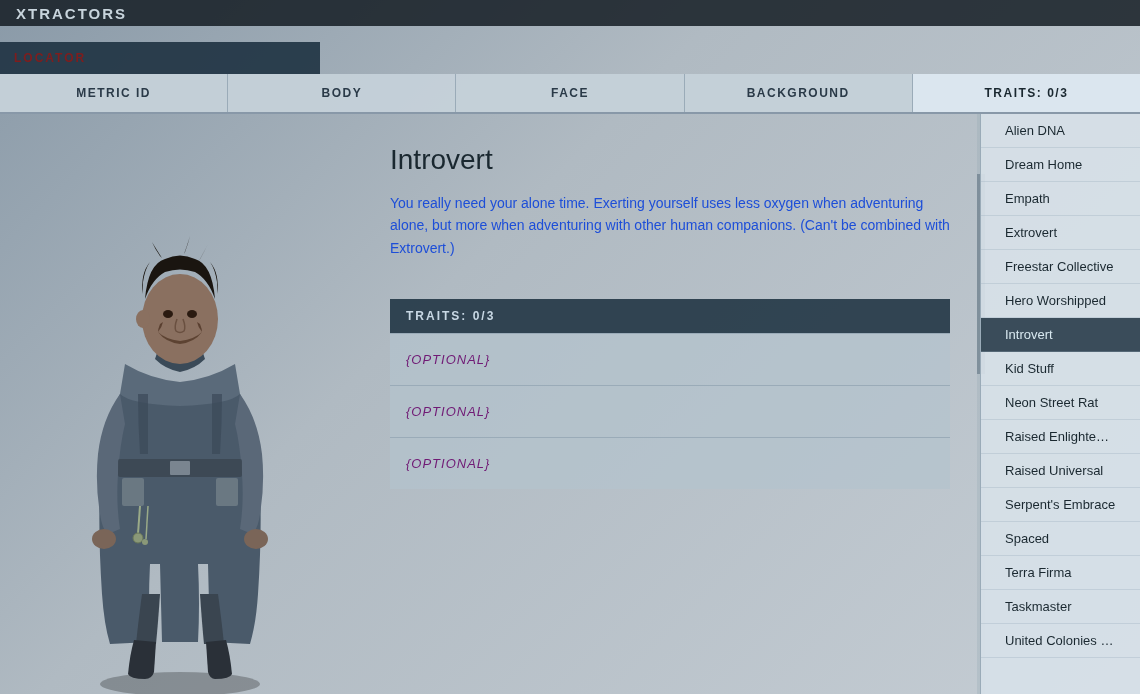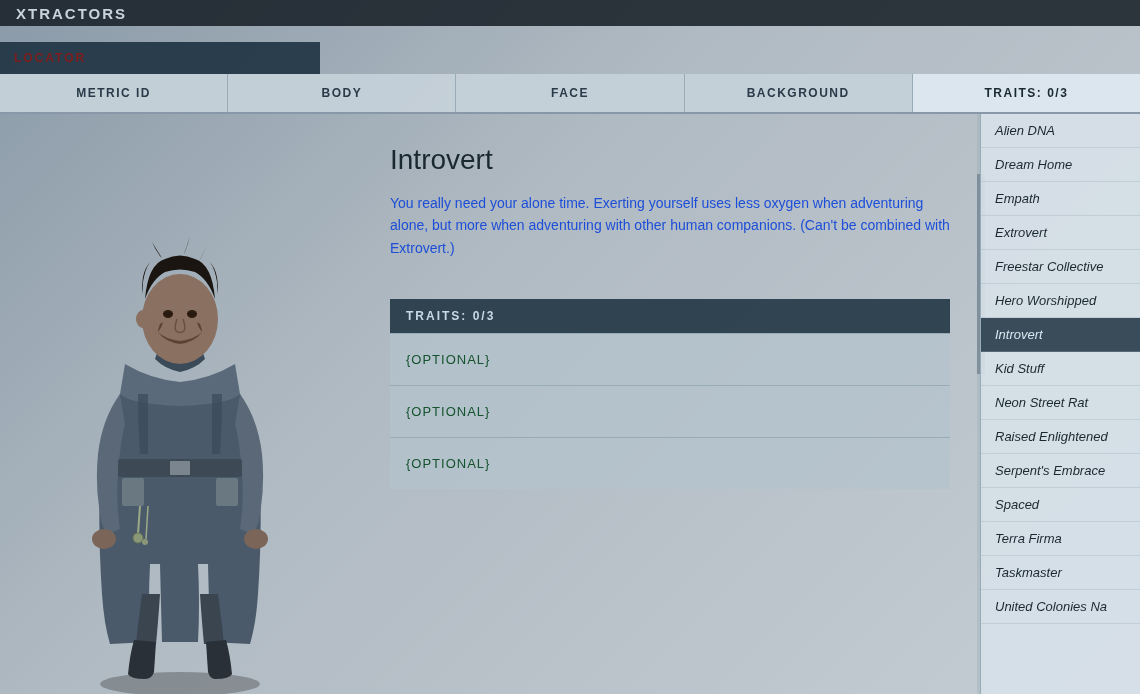--- a/index.html
+++ b/index.html
@@ -150,22 +150,23 @@
       font-weight: 700;
       letter-spacing: 2px;
       padding: 10px 16px;
       text-transform: uppercase;
     }
 
     .trait-slot {
       background: rgba(180, 195, 205, 0.7);
       border-top: 1px solid #9aabb8;
       padding: 18px 16px;
-      color: #14532d;
+      color: #701a75;
       font-size: 13px;
+      font-style: italic;
       letter-spacing: 1px;
       cursor: pointer;
     }
 
     
     .right-panel {
       position: absolute;
       top: 114px;
       right: 0;
       width: 160px;
@@ -180,29 +181,28 @@
       width: 6px;
     }
     .right-panel::-webkit-scrollbar-track {
       background: rgba(180, 195, 205, 0.5);
     }
     .right-panel::-webkit-scrollbar-thumb {
       background: #7a8e9a;
     }
 
     .trait-list-item {
-      padding: 9px 14px;
+      padding: 9px 24px;
       font-size: 13px;
       color: #1a2830;
       cursor: pointer;
       border-bottom: 1px solid rgba(150, 170, 185, 0.3);
       white-space: nowrap;
       overflow: hidden;
       text-overflow: ellipsis;
-      font-style: italic;
     }
 
     .trait-list-item.selected {
       background: rgba(30, 50, 65, 0.85);
       color: #d8e8f0;
     }
 
     
     .scrollbar-track {
       position: absolute;
@@ -353,18 +353,19 @@
 <div class="trait-list-item">Alien DNA</div>
     <div class="trait-list-item">Dream Home</div>
     <div class="trait-list-item">Empath</div>
     <div class="trait-list-item">Extrovert</div>
     <div class="trait-list-item">Freestar Collective</div>
     <div class="trait-list-item">Hero Worshipped</div>
     <div class="trait-list-item selected">Introvert</div>
     <div class="trait-list-item">Kid Stuff</div>
     <div class="trait-list-item">Neon Street Rat</div>
     <div class="trait-list-item">Raised Enlightened</div>
+    <div class="trait-list-item">Raised Universal</div>
     <div class="trait-list-item">Serpent's Embrace</div>
     <div class="trait-list-item">Spaced</div>
     <div class="trait-list-item">Terra Firma</div>
     <div class="trait-list-item">Taskmaster</div>
     <div class="trait-list-item">United Colonies Na</div>
   </div>
 
 </body></html>

